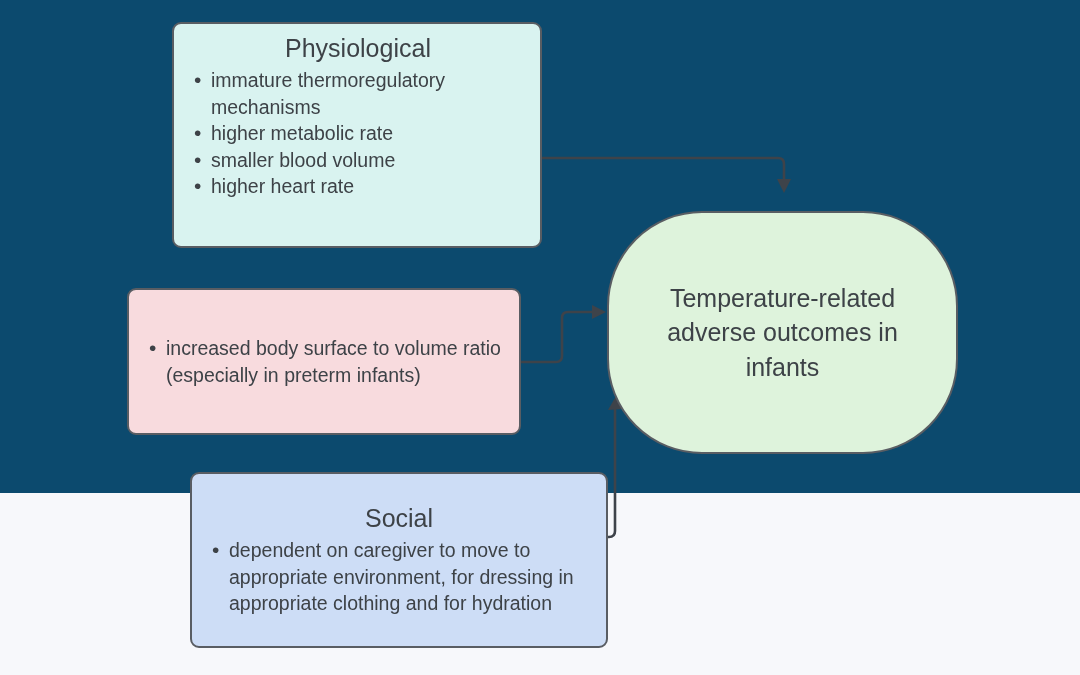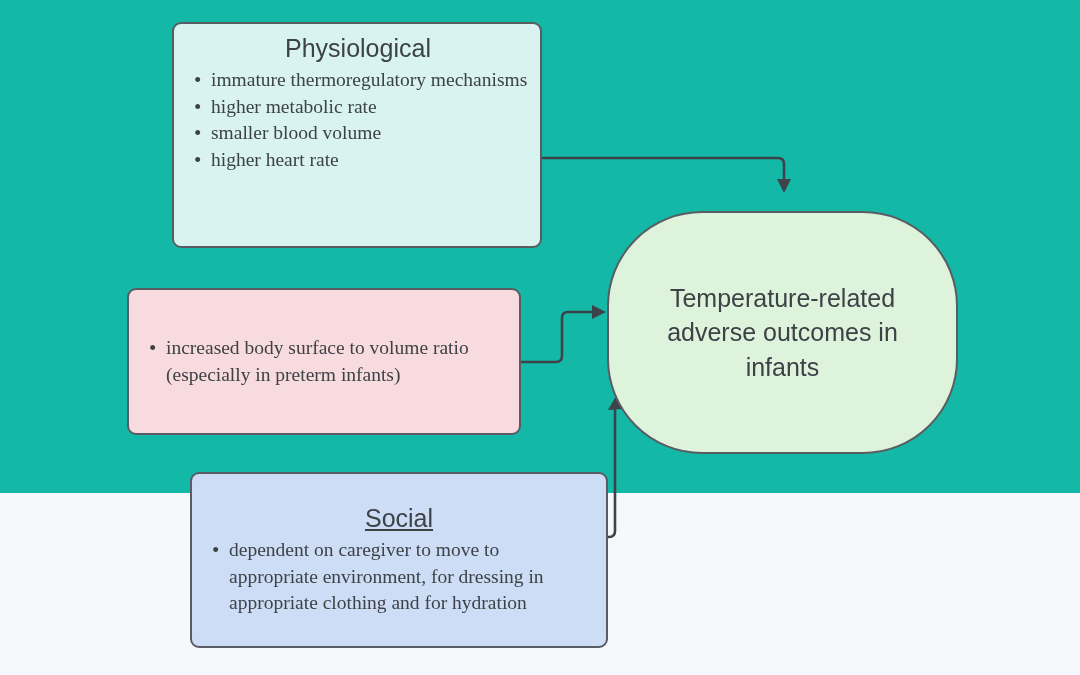--- a/index.html
+++ b/index.html
@@ -6,21 +6,21 @@
   html, body { width: 1080px; height: 675px; overflow: hidden; }
   body {
     font-family: "Liberation Sans", "DejaVu Sans", sans-serif;
     background: #f7f8fb;
     color: #3d4247;
   }
   .canvas {
     position: relative;
     width: 1080px;
     height: 493px;
-    background: #14b8a6;
+    background: #0c4a6e;
   }
   .arrows {
     position: absolute;
     left: 0; top: 0;
     width: 1080px; height: 675px;
     pointer-events: none;
   }
   .node {
     position: absolute;
     border: 2px solid #595d63;
@@ -33,21 +33,20 @@
     line-height: 1.25;
     text-align: center;
     color: #3d4247;
     flex: 0 0 auto;
   }
   ul.bullets {
     list-style: none;
     font-size: 19.5px;
     line-height: 1.36;
     color: #3d4247;
-    font-family: Liberation Serif, serif;
   }
   ul.bullets li {
     position: relative;
     padding-left: 23px;
   }
   ul.bullets li::before {
     content: "\2022";
     position: absolute;
     left: 6px;
     top: -1px;
@@ -68,21 +67,21 @@
     justify-content: center;
   }
   .box-anatomical .node-title { margin-bottom: 3px; }
   .box-social {
     left: 190px; top: 472px;
     width: 418px; height: 176px;
     background: #cdddf6;
     padding: 12px 14px;
     justify-content: center;
   }
-  .box-social .node-title { margin-bottom: 3px; text-decoration: underline; }
+  .box-social .node-title { margin-bottom: 3px; }
   .outcome {
     left: 607px; top: 193px;
     width: 351px; height: 243px;
     background: #def3dc;
     border: 2px solid #595d63;
     border-radius: 95px;
     position: absolute;
     display: flex;
     align-items: center;
     justify-content: center;

